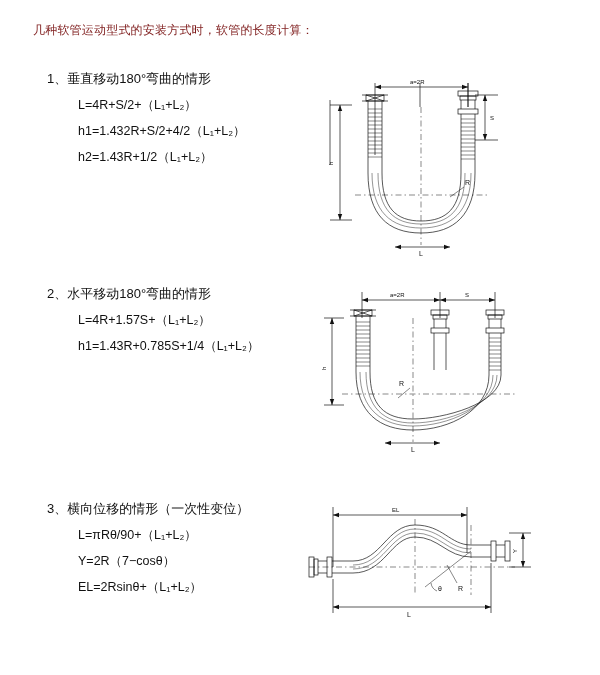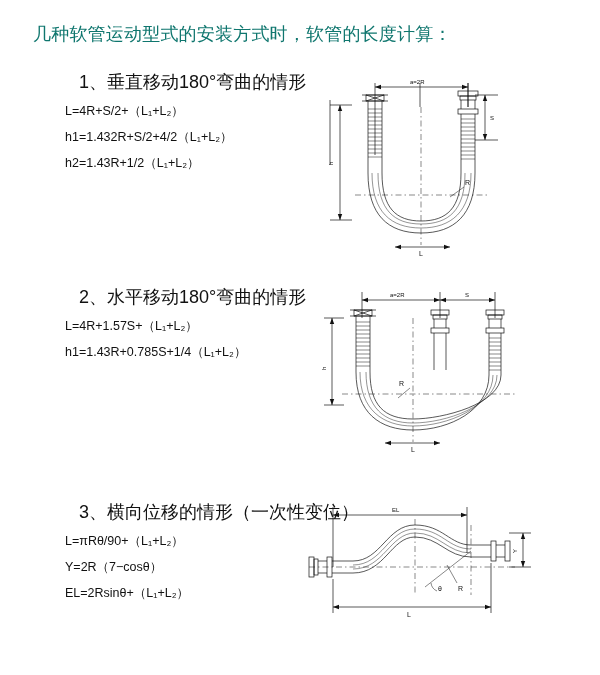--- a/index.html
+++ b/index.html
@@ -17,48 +17,47 @@
   }
   .page {
     position: relative;
     width: 600px;
     height: 675px;
   }
   .heading {
     position: absolute;
     left: 33px;
     top: 22px;
-    font-size: 18px;
+    font-size: 12px;
     letter-spacing: 0.2px;
-    color: #0f766e;
+    color: #7f1d1d;
     white-space: nowrap;
   }
   .section {
     position: absolute;
   }
   .sec1 { left: 0; top: 70px; width: 600px; height: 200px; }
   .sec2 { left: 0; top: 285px; width: 508px; height: 185px; }
   .sec3 { left: 0; top: 500px; width: 600px; height: 150px; padding-left: 46px; }
 
   .textblock {
     position: absolute;
     left: 47px;
     top: 0;
     width: 250px;
   }
   .title-line {
-    font-size: 18px;
+    font-size: 13px;
     white-space: nowrap;
     margin-bottom: 9px;
-    margin-left: 32px;
   }
   .formula {
     font-size: 12.5px;
     white-space: nowrap;
-    margin-left: 18px;
+    margin-left: 31px;
     margin-bottom: 9px;
   }
   .figure {
     position: absolute;
   }
   .fig1 { left: 300px; top: -5px; }
   .fig2 { left: 300px; top: -5px; }
   .fig3 { left: 295px; top: -5px; }
   svg { display: block; }
   .dim-txt { font-family: "Liberation Sans", sans-serif; font-size: 6px; fill: #111; }

